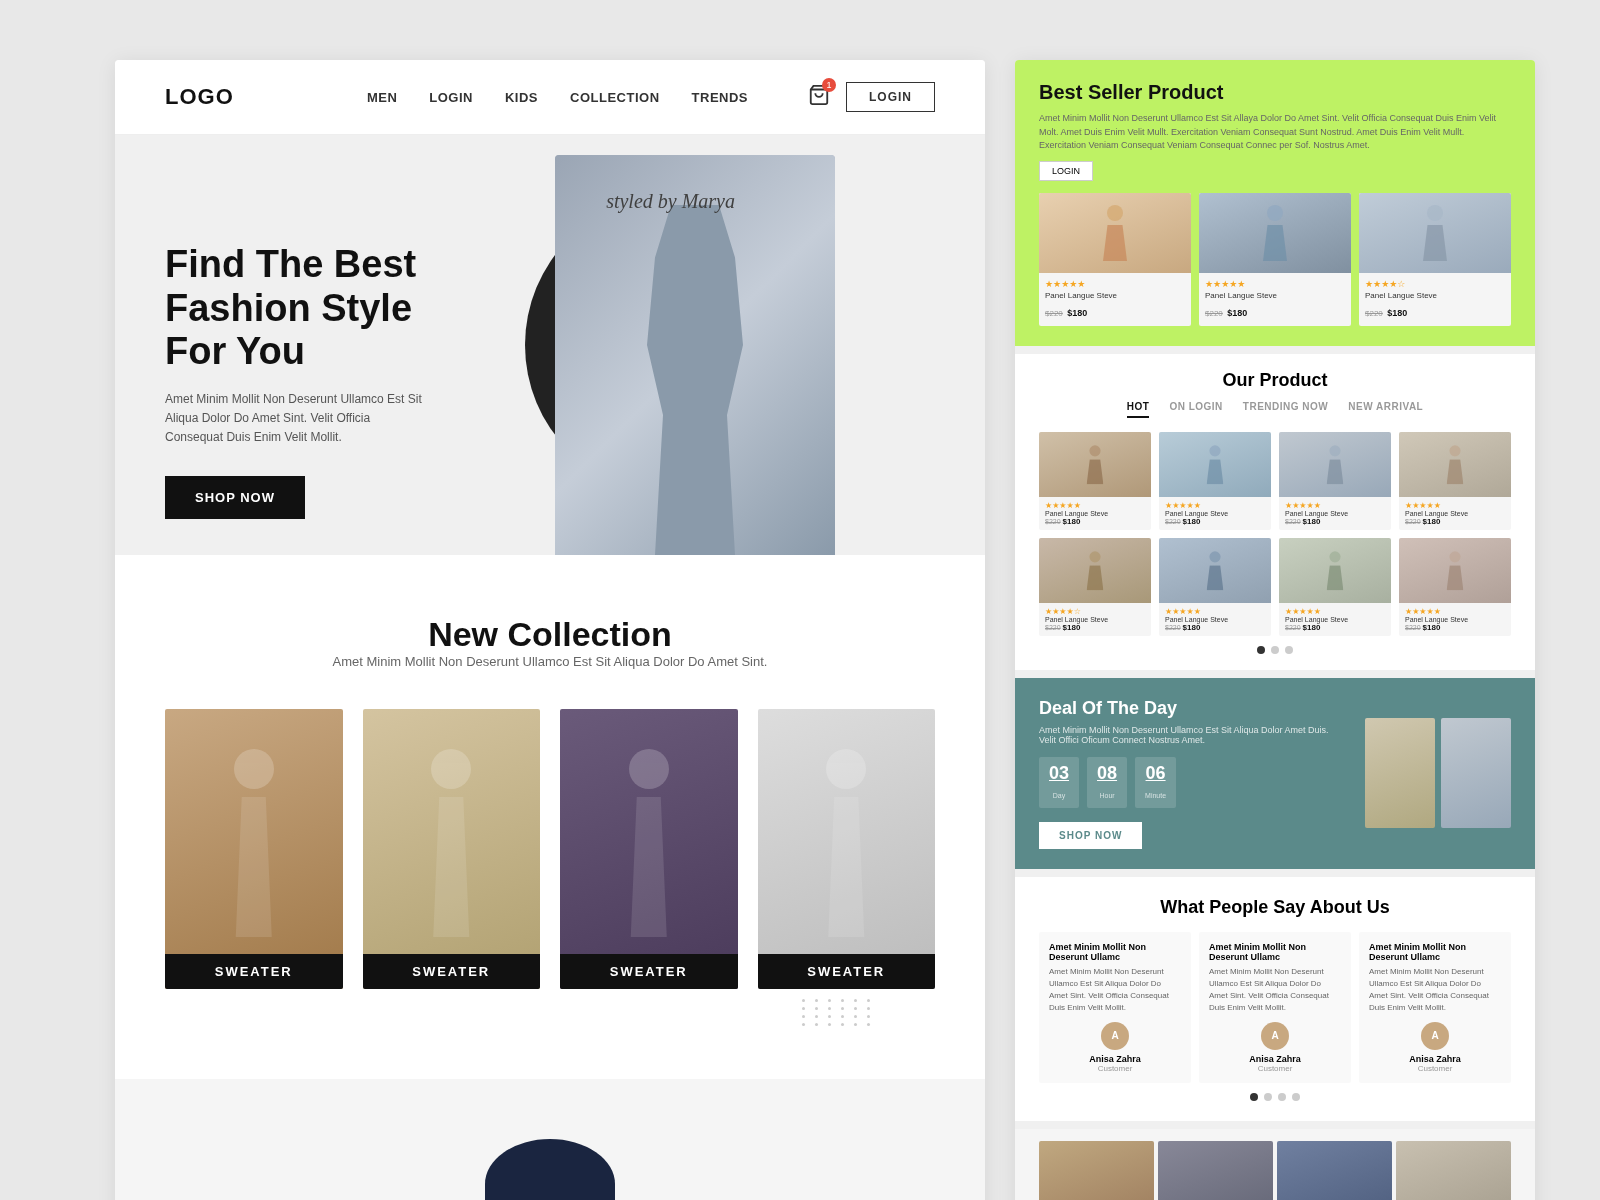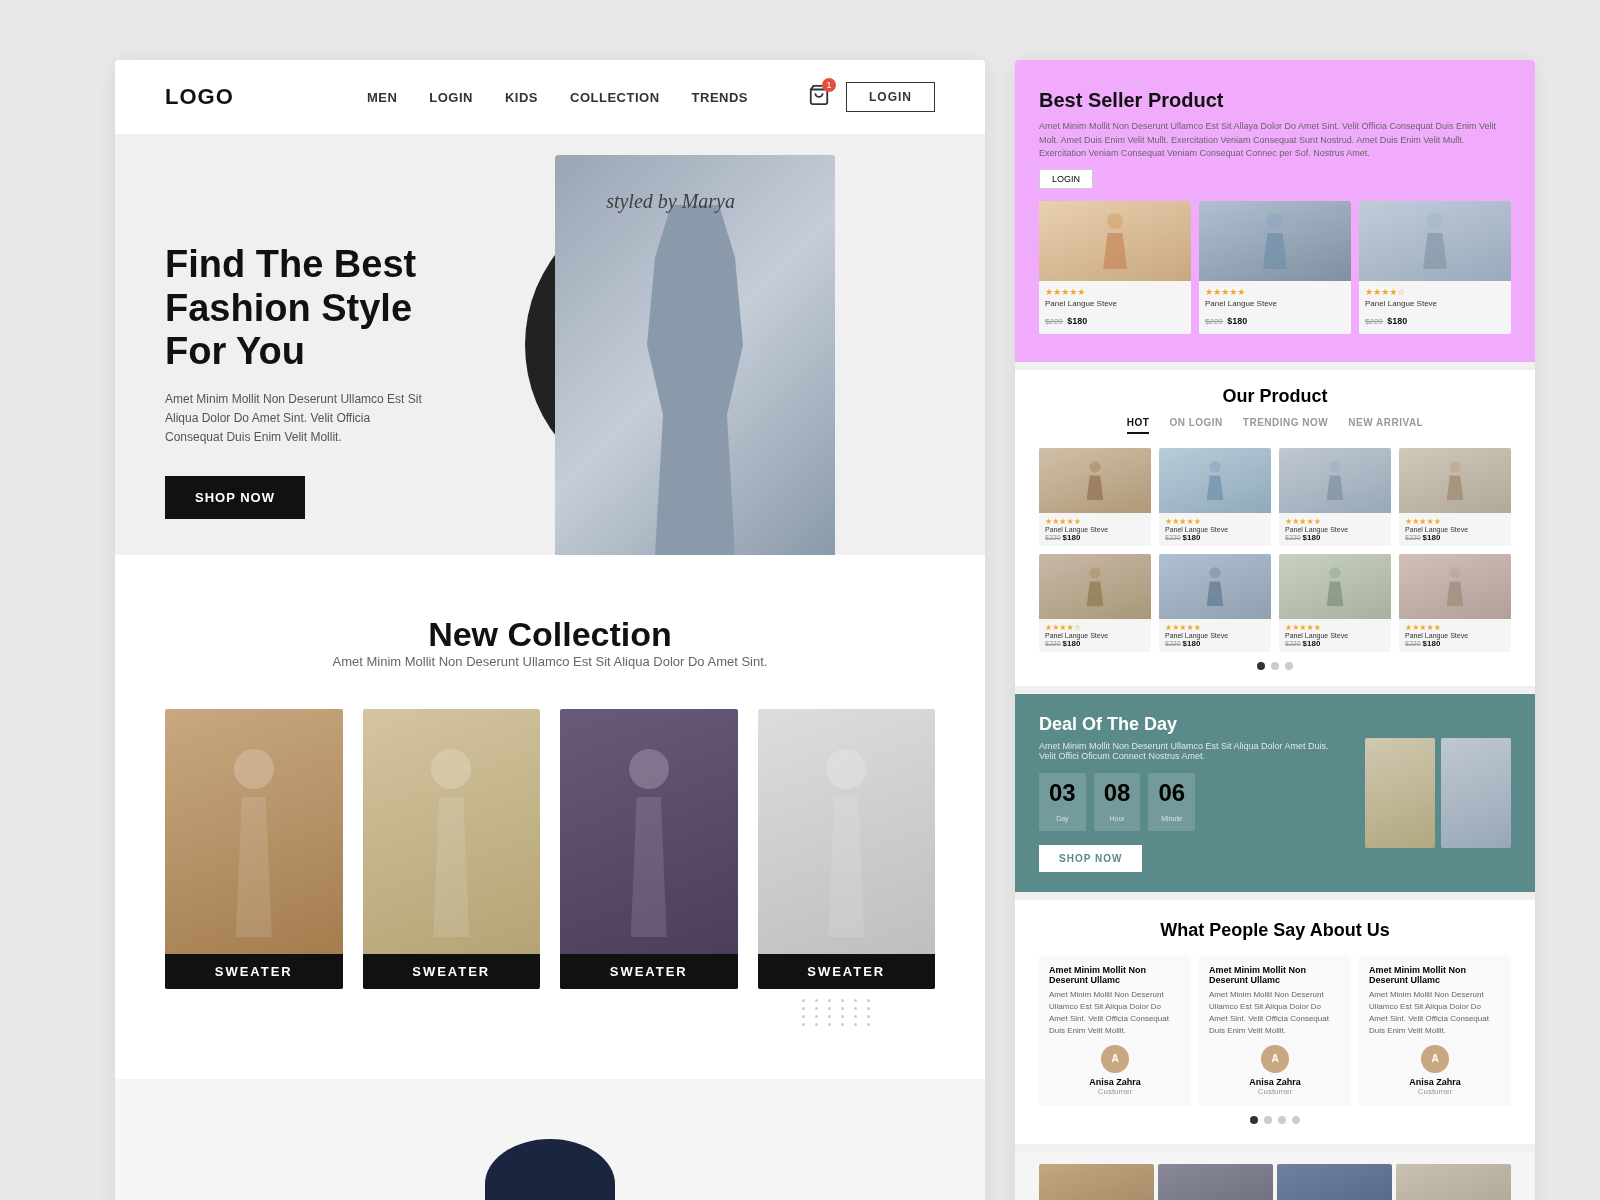--- a/index.html
+++ b/index.html
@@ -299,22 +299,22 @@
       gap: 20px;
     }
     .preview-tag {
       font-size: 9px;
       color: #888;
       letter-spacing: 0.5px;
     }
 
     
     .best-seller {
-      background: #f0abfc;
-      padding: 28px 24px;
+      background: #bef264;
+      padding: 20px 24px;
     }
     .best-seller-header {
       display: flex;
       align-items: flex-start;
       gap: 16px;
     }
     .bs-text-block { flex: 1; }
     .bs-title {
       font-size: 20px;
       font-weight: 900;
@@ -442,21 +442,21 @@
       display: flex;
       gap: 8px;
       margin-bottom: 14px;
     }
     .timer-block {
       background: rgba(255,255,255,0.15);
       padding: 6px 10px;
       text-align: center;
       border-radius: 2px;
     }
-    .timer-num { font-size: 24px; font-weight: 900; color: #000000; display: block; }
+    .timer-num { font-size: 18px; font-weight: 900; color: #ffffff; display: block; text-decoration: underline; }
     .timer-label { font-size: 7px; color: rgba(255,255,255,0.7); }
     .deal-btn {
       background: #fff;
       color: #5b8a8a;
       border: none;
       padding: 8px 20px;
       font-size: 10px;
       font-weight: 700;
       letter-spacing: 1px;
       cursor: pointer;

